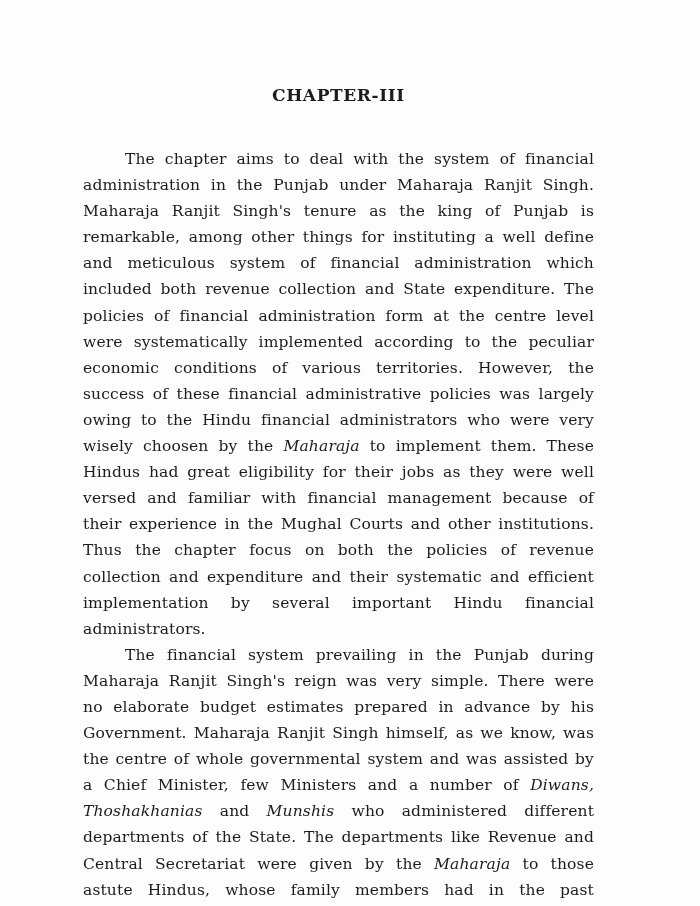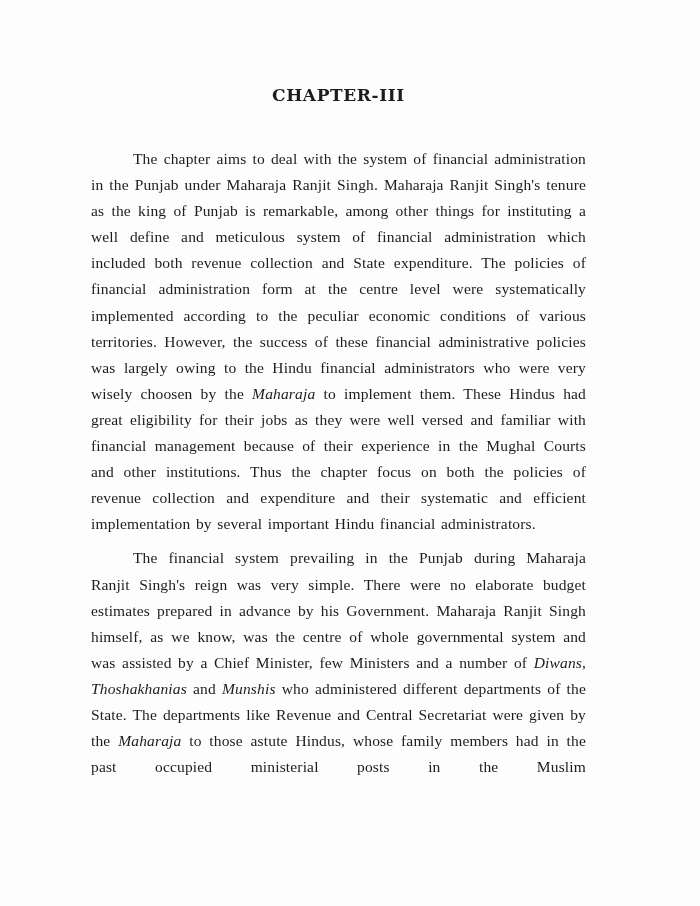--- a/index.html
+++ b/index.html
@@ -33,28 +33,27 @@
     text-align: center;
     font-size: 17px;
     font-weight: bold;
     letter-spacing: 0.6px;
     line-height: 20px;
   }
   .body-text {
     margin-top: 41px;
   }
   .para {
-    margin: 8px;
+    margin: 0;
     font-size: 15.5px;
     line-height: 26.1px;
     text-align: justify;
     text-indent: 42px;
     letter-spacing: 0.15px;
     word-spacing: 1.5px;
-    font-family: Liberation Serif, serif;
   }
   .para .italic {
     font-style: italic;
   }
   .para.continues {
     text-align-last: justify;
   }
 </style>
 </head>
 <body style="background: rgb(253, 253, 253); color: rgb(28, 28, 28);">

